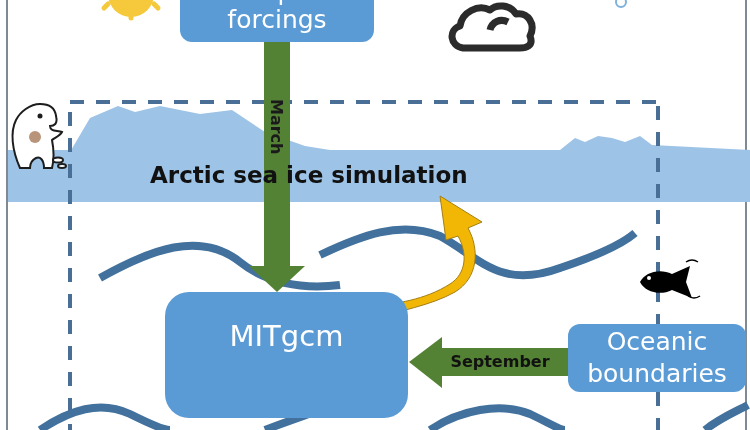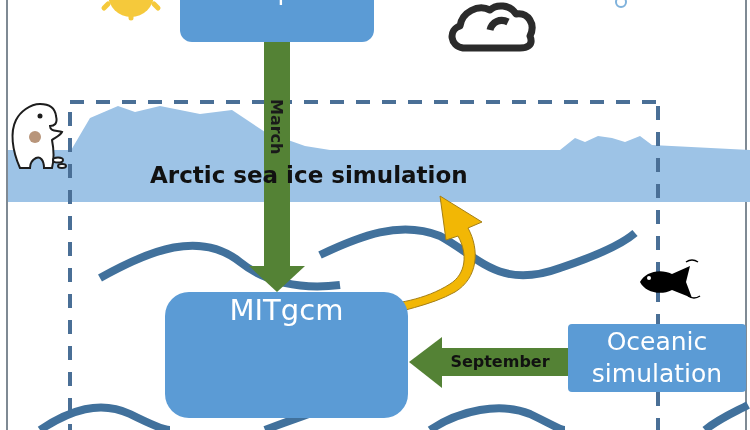--- a/index.html
+++ b/index.html
@@ -4,22 +4,22 @@
 <style>
   html, body { margin:0; padding:0; }
   body { width:750px; height:430px; overflow:hidden; background:#ffffff; position:relative; font-family:"DejaVu Sans", sans-serif; }
   .frame-left { position:absolute; left:6px; top:0; width:2px; height:430px; background:#7f8a94; }
   .frame-right { position:absolute; left:745px; top:0; width:2px; height:430px; background:#7f8a94; }
   svg.bg { position:absolute; left:0; top:0; }
   .box { position:absolute; background:#5b9bd5; border-radius:16px; color:#ffffff; text-align:center; font-family:"DejaVu Sans", sans-serif; font-weight:normal; }
   .box-top { left:180px; top:-30px; width:194px; height:72px; font-size:25px; line-height:28px; border-radius:0 0 12px 12px; }
   .box-top .l1 { display:block; margin-top:8px; }
   .box-mit { left:165px; top:292px; width:243px; height:126px; font-size:29px; line-height:37px; border-radius:24px; }
-  .box-mit .inner { }
-  .box-ocean { left:568px; top:324px; width:178px; height:68px; font-size:25px; line-height:32px; border-radius:4px; }
+  .box-mit .inner { padding-top:26px; }
+  .box-ocean { left:568px; top:324px; width:178px; height:68px; font-size:25px; line-height:32px; border-radius:12px; }
   .box-ocean .inner { padding-top:2px; }
   .label-march { position:absolute; left:264px; top:92px; width:24px; height:70px; font-weight:bold; font-size:16px; color:#1a1a1a; writing-mode:vertical-rl; text-align:center; line-height:24px; }
   .label-sim { position:absolute; left:150px; top:162px; width:510px; font-family:"DejaVu Sans", sans-serif; font-weight:bold; font-size:23px; color:#111; }
   .label-sept { position:absolute; left:440px; top:352px; width:120px; text-align:center; font-weight:bold; font-size:16px; color:#111; }
 </style>
 </head>
 <body>
 
 <div class="frame-left"></div>
 <div class="frame-right"></div>
@@ -86,32 +86,33 @@
   <g fill="#000000">
     <path d="M640 282 C645 272 660 268 672 274 L690 266 L686 282 L692 298 L672 290 C660 296 645 292 640 282 Z"></path>
     <circle cx="649" cy="278" r="2" fill="#ffffff"></circle>
     <path d="M686 262 Q692 258 698 262" stroke="#000" stroke-width="1.5" fill="none"></path>
     <path d="M688 296 Q694 300 700 296" stroke="#000" stroke-width="1.5" fill="none"></path>
   </g>
 </svg>
 
 <div class="box box-top">
   <span class="l1">Atmospheric</span>
+  <span>forcings</span>
 </div>
 
 <div class="label-march">March</div>
 
 <div class="label-sim">Arctic sea ice simulation</div>
 
 <div class="box box-mit">
   <div class="inner">
     <div>MITgcm</div>
   </div>
 </div>
 
 <div class="label-sept">September</div>
 
 <div class="box box-ocean">
   <div class="inner">
     <div>Oceanic</div>
-    <div>simulation</div>
+    <div>boundaries</div>
   </div>
 </div>
 
 </body></html>

